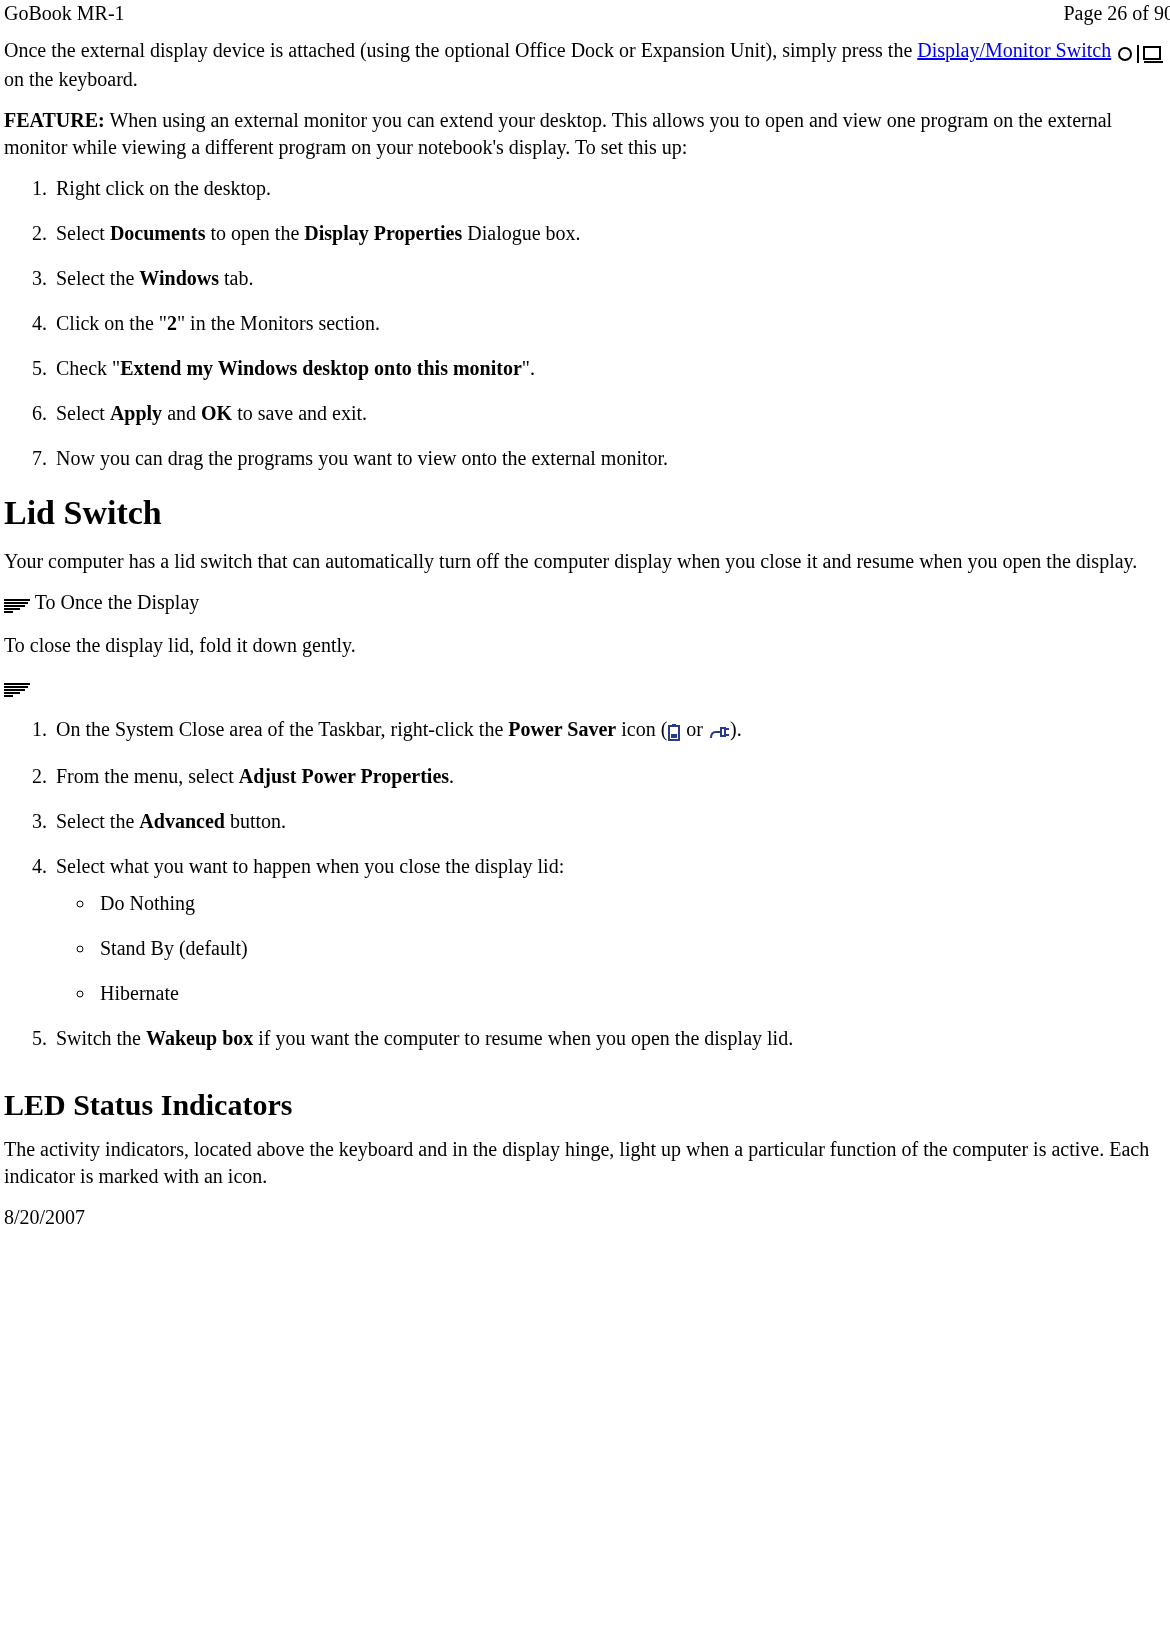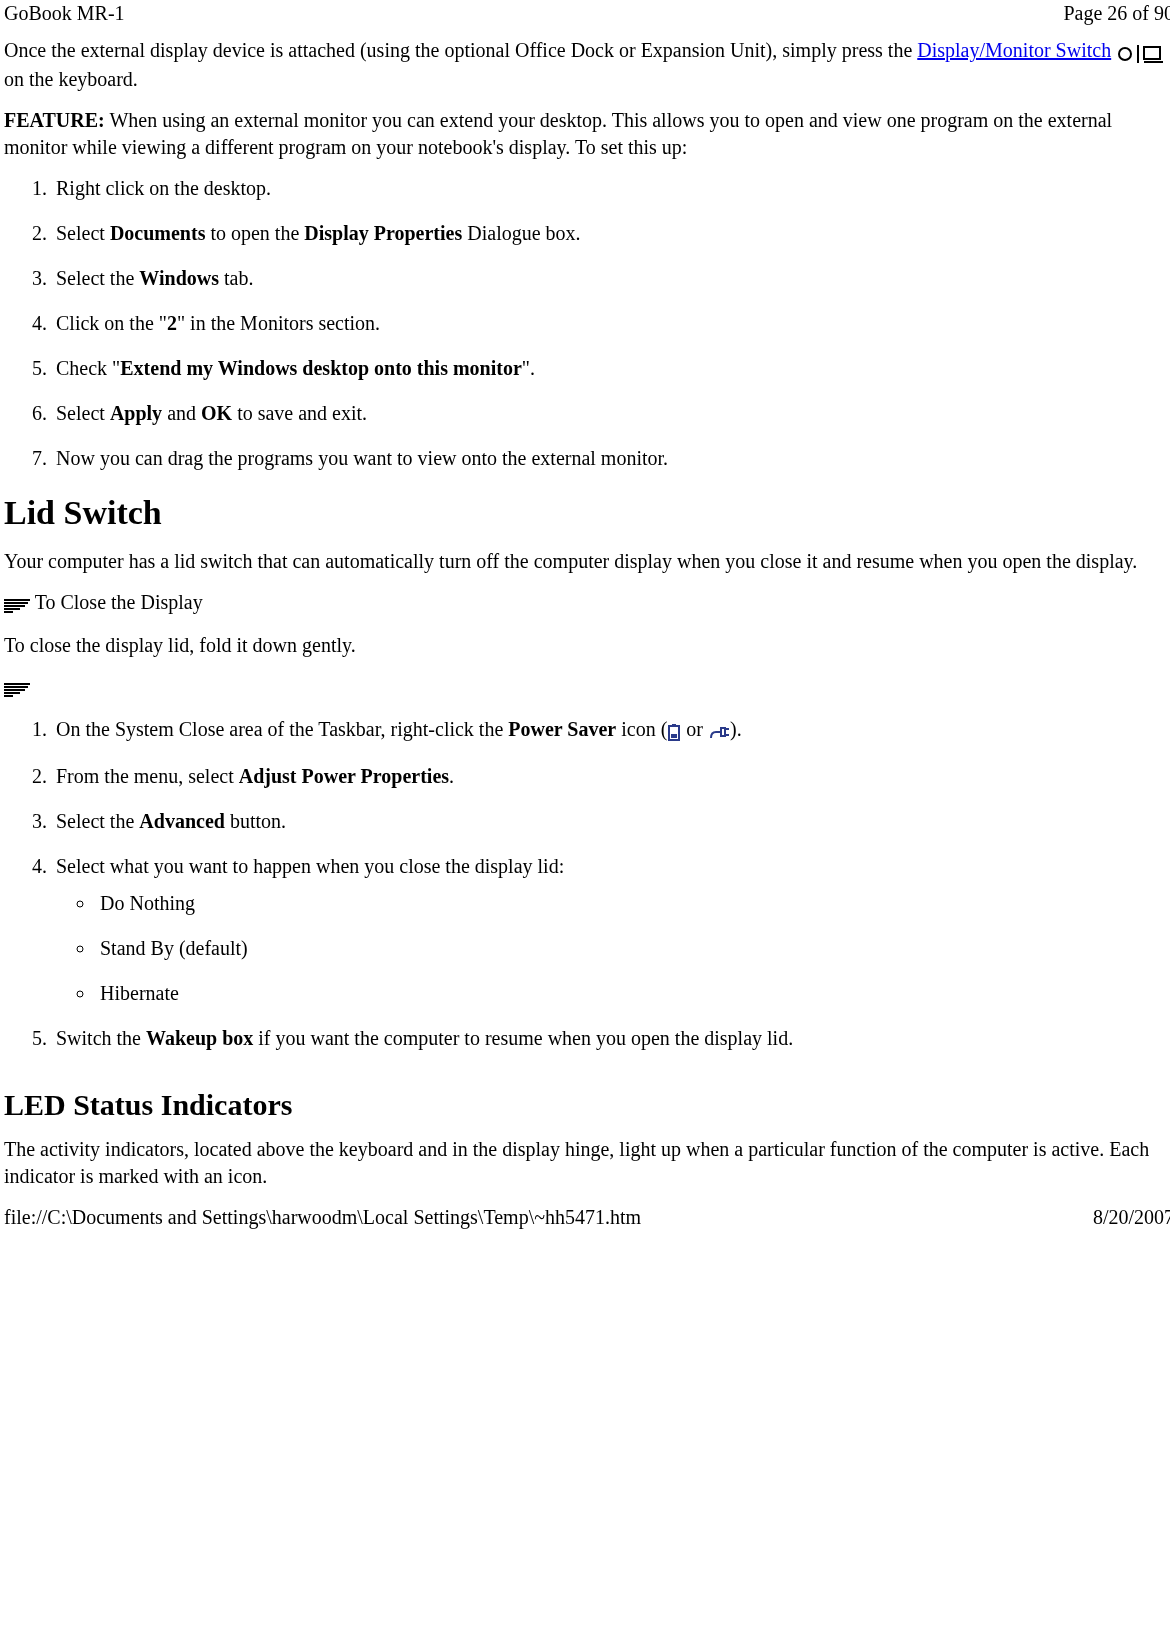--- a/index.html
+++ b/index.html
@@ -108,21 +108,21 @@
 
 <div class="line-with-icon">
   <span class="inline-icon">
     <svg width="26" height="16" viewBox="0 0 26 16">
       <line x1="0" y1="2" x2="26" y2="2" stroke="#000" stroke-width="2"></line>
       <line x1="0" y1="5" x2="24" y2="5" stroke="#000" stroke-width="2"></line>
       <line x1="0" y1="8" x2="21" y2="8" stroke="#000" stroke-width="2"></line>
       <line x1="0" y1="11" x2="16" y2="11" stroke="#000" stroke-width="2"></line>
       <line x1="0" y1="14" x2="9" y2="14" stroke="#000" stroke-width="2"></line>
     </svg>
-  </span><span>  To Close the Display</span>
+  </span><span>  To Once the Display</span>
 </div>
 
 <p>To close the display lid, fold it down gently.</p>
 
 <div class="line-with-icon">
   <span class="inline-icon">
     <svg width="26" height="16" viewBox="0 0 26 16">
       <line x1="0" y1="2" x2="26" y2="2" stroke="#000" stroke-width="2"></line>
       <line x1="0" y1="5" x2="24" y2="5" stroke="#000" stroke-width="2"></line>
       <line x1="0" y1="8" x2="21" y2="8" stroke="#000" stroke-width="2"></line>
@@ -165,15 +165,14 @@
   <li>
     <span>Switch the </span><strong>Wakeup box</strong><span> if you want the computer to resume when you open the display lid.</span>
   </li>
 </ol>
 
 <h2 class="h-mid">LED Status Indicators</h2>
 
 <p>The activity indicators, located above the keyboard and in the display hinge, light up when a particular function of the computer is active. Each indicator is marked with an icon.</p>
 
 <div class="footer">
-  <span>file://C:\Documents and Settings\harwoodm\Local Settings\Temp\~hh5471.htm</span>
   <span>8/20/2007</span>
 </div>
 
 </body></html>

